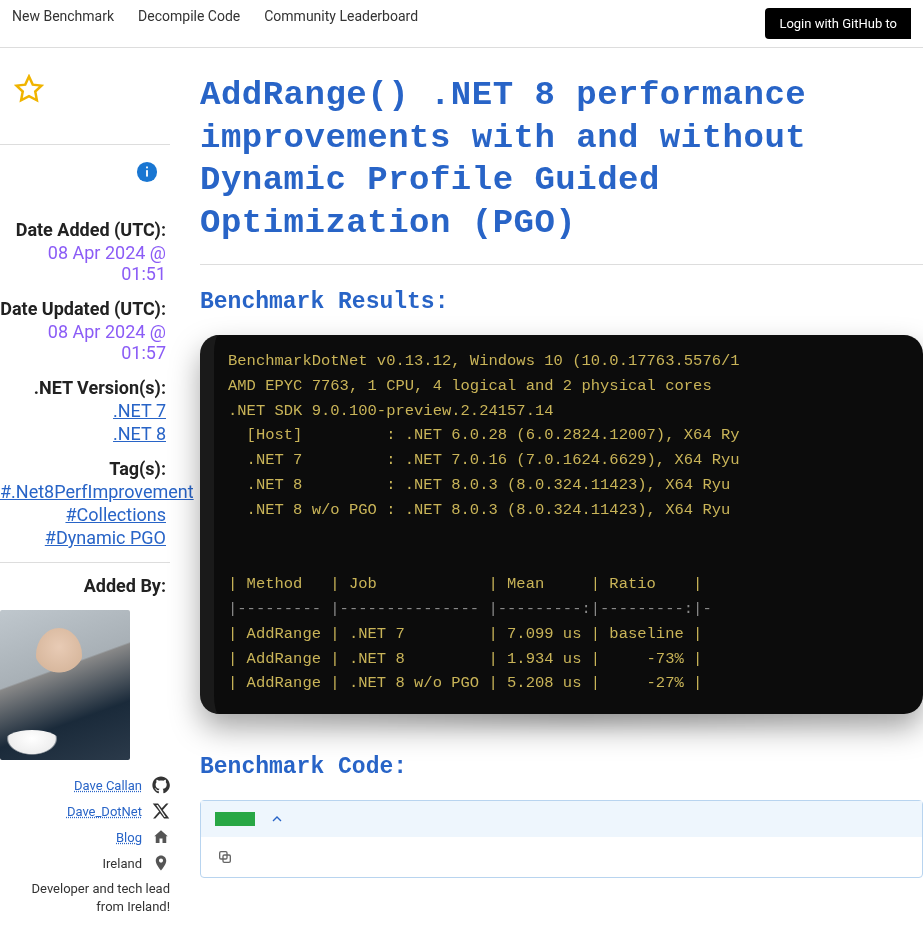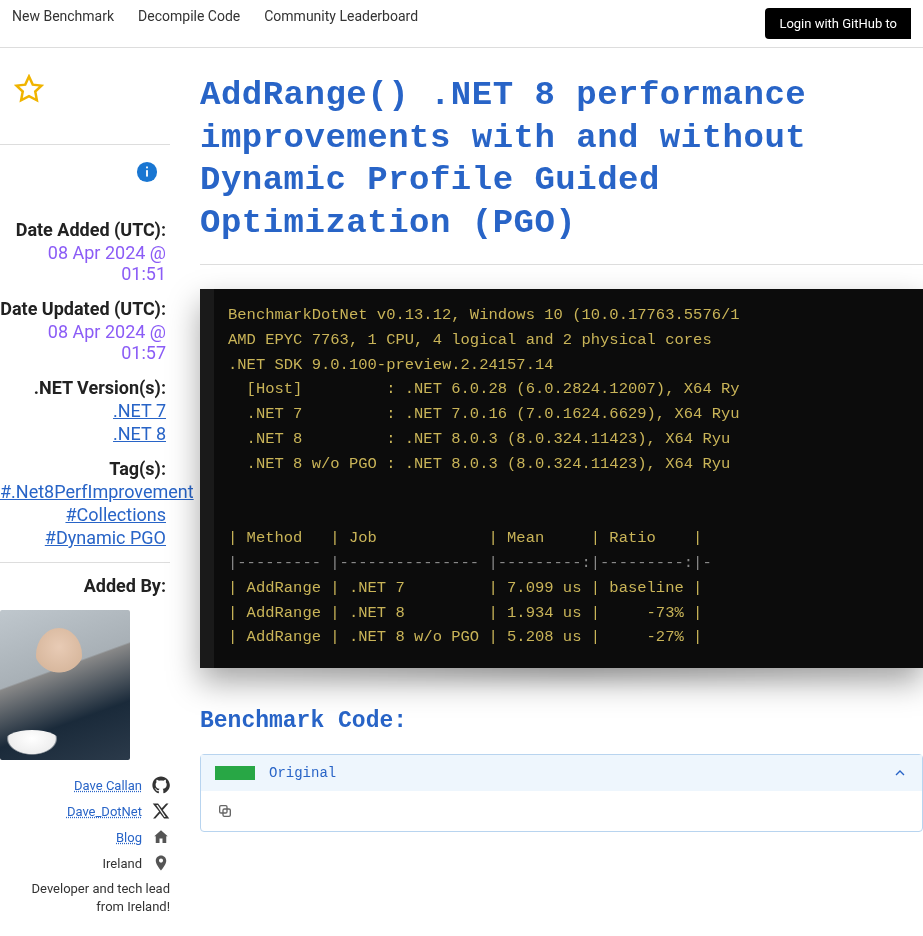--- a/index.html
+++ b/index.html
@@ -32,21 +32,21 @@
   .avatar::before{content:"";position:absolute;left:36px;top:18px;width:46px;height:54px;background:radial-gradient(circle at 50% 35%,#e8cbb5 0%,#d8b89e 60%,rgba(0,0,0,0) 62%);border-radius:50% 50% 48% 48%;}
   .avatar::after{content:"";position:absolute;left:2px;bottom:2px;width:60px;height:28px;background:radial-gradient(ellipse at 50% 30%,#fff 0%,#eee 55%,rgba(0,0,0,0) 60%);border-radius:50%;}
   
   .social-row { display:flex; justify-content:flex-end; align-items:center; gap:10px; font-size:13px; margin-bottom:8px; }
   .social-row a { color:#2864c7; text-decoration: underline dotted; }
   .social-row span.loc { color:#333; }
   .bio { text-align:right; font-size:13px; color:#333; line-height:1.4; margin-top:8px; }
   
   .terminal-wrap { position: relative; margin: 20px 0 40px 0; }
   .terminal-wrap::after { content:""; position:absolute; left:10px; right:-10px; top:10px; bottom:-10px; background: radial-gradient(ellipse at 50% 100%, rgba(0,0,0,0.15), rgba(0,0,0,0) 70%); z-index:-1; filter:blur(8px);}
-  .terminal { background:#0c0c0c; color:#c9b458; font-family:"Consolas","Courier New",monospace; font-size:15.5px; line-height:1.6; padding: 14px 0 18px 14px; white-space: pre; overflow: hidden; box-shadow: 0 14px 30px rgba(0,0,0,0.35); border-left: 14px solid #1a1a1a; position:relative; }
+  .terminal { background:#0c0c0c; color:#c9b458; font-family:"Consolas","Courier New",monospace; font-size:15.5px; line-height:1.6; padding: 14px 0 18px 14px; white-space: pre; overflow: hidden; box-shadow: 0 14px 30px rgba(0,0,0,0.35); border-left: 14px solid #1a1a1a; position:relative;border-radius:19px; }
   .terminal .bar { color:#888; }
   
   .accordion { border:1px solid #b8d4ef; border-radius:4px; margin-top:14px; }
   .acc-header { display:flex; align-items:center; padding:10px 14px; background:#eef6fd; cursor:pointer; }
   .acc-color { width:40px; height:14px; background:#28a745; margin-right:14px; }
   .acc-title { font-family:"Courier New",monospace; color:#2864c7; font-size:14px; flex:1; }
   .acc-chevron { color:#2864c7; }
   .acc-body { padding:12px 16px; display:flex; align-items:center; font-size:13px; }
   .acc-body a { color:#444; text-decoration: underline; flex:1; }
   .copy-icon { color:#666; cursor:pointer; }
@@ -145,20 +145,21 @@
     <div class="bio">
       <div>Developer and tech lead</div>
       <div>from Ireland!</div>
     </div>
   </div>
 
   <div class="main">
     <h1 class="title">AddRange() .NET 8 performance improvements with and without Dynamic Profile Guided Optimization (PGO)</h1>
     <hr class="sep">
 
+    <h2 class="section">Benchmark Results:</h2>
 
     <div class="terminal-wrap">
       <div class="terminal"><span>BenchmarkDotNet v0.13.12, Windows 10 (10.0.17763.5576/1</span>
 <span>AMD EPYC 7763, 1 CPU, 4 logical and 2 physical cores</span>
 <span>.NET SDK 9.0.100-preview.2.24157.14</span>
 <span>  [Host]         : .NET 6.0.28 (6.0.2824.12007), X64 Ry</span>
 <span>  .NET 7         : .NET 7.0.16 (7.0.1624.6629), X64 Ryu</span>
 <span>  .NET 8         : .NET 8.0.3 (8.0.324.11423), X64 Ryu</span>
 <span>  .NET 8 w/o PGO : .NET 8.0.3 (8.0.324.11423), X64 Ryu</span>
 
@@ -168,21 +169,20 @@
 <span>| AddRange | .NET 7         | 7.099 us | baseline |</span>
 <span>| AddRange | .NET 8         | 1.934 us |     -73% |</span>
 <span>| AddRange | .NET 8 w/o PGO | 5.208 us |     -27% |</span></div>
     </div>
 
     <h2 class="section">Benchmark Code:</h2>
 
     <div class="accordion">
       <div class="acc-header">
         <div class="acc-color"></div>
-        <div class="acc-title">Original</div>
         <div class="acc-chevron">
           <svg width="16" height="16" viewBox="0 0 24 24" fill="none" stroke="#2864c7" stroke-width="2">
               <polyline points="6 15 12 9 18 15"></polyline>
             </svg>
         </div>
       </div>
       <div class="acc-body">
         <span class="copy-icon">
           <svg width="16" height="16" viewBox="0 0 24 24" fill="none" stroke="#666" stroke-width="2">
               <rect x="9" y="9" width="11" height="11" rx="2"></rect>

